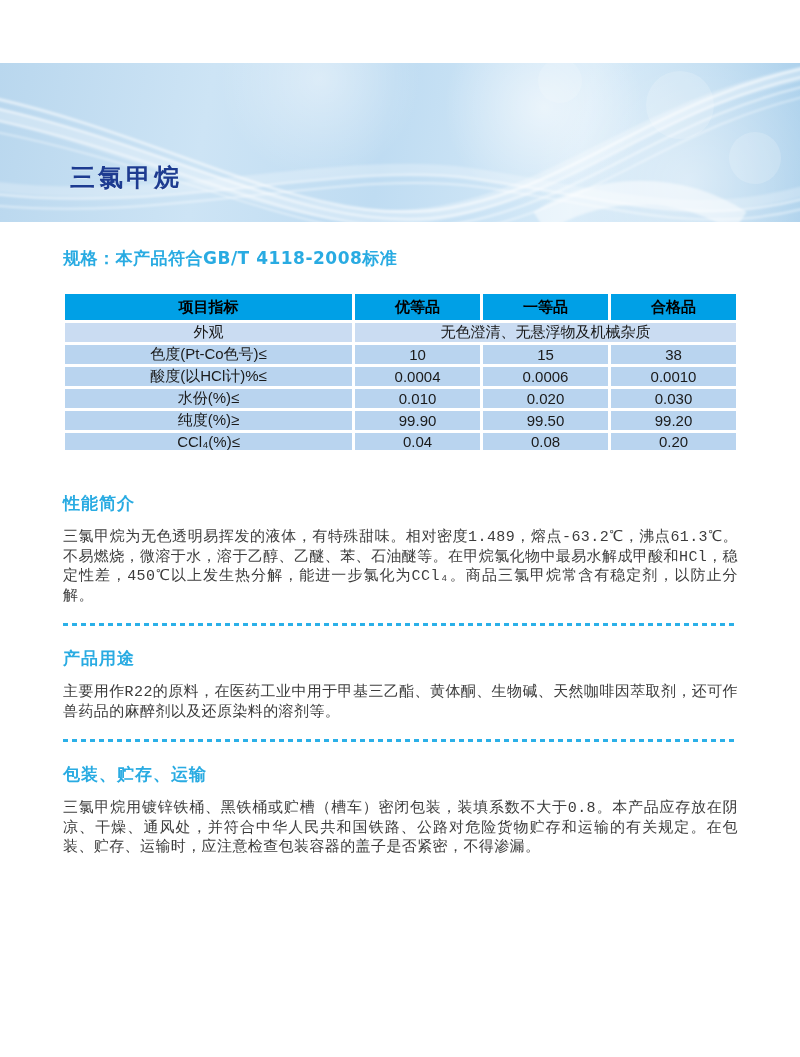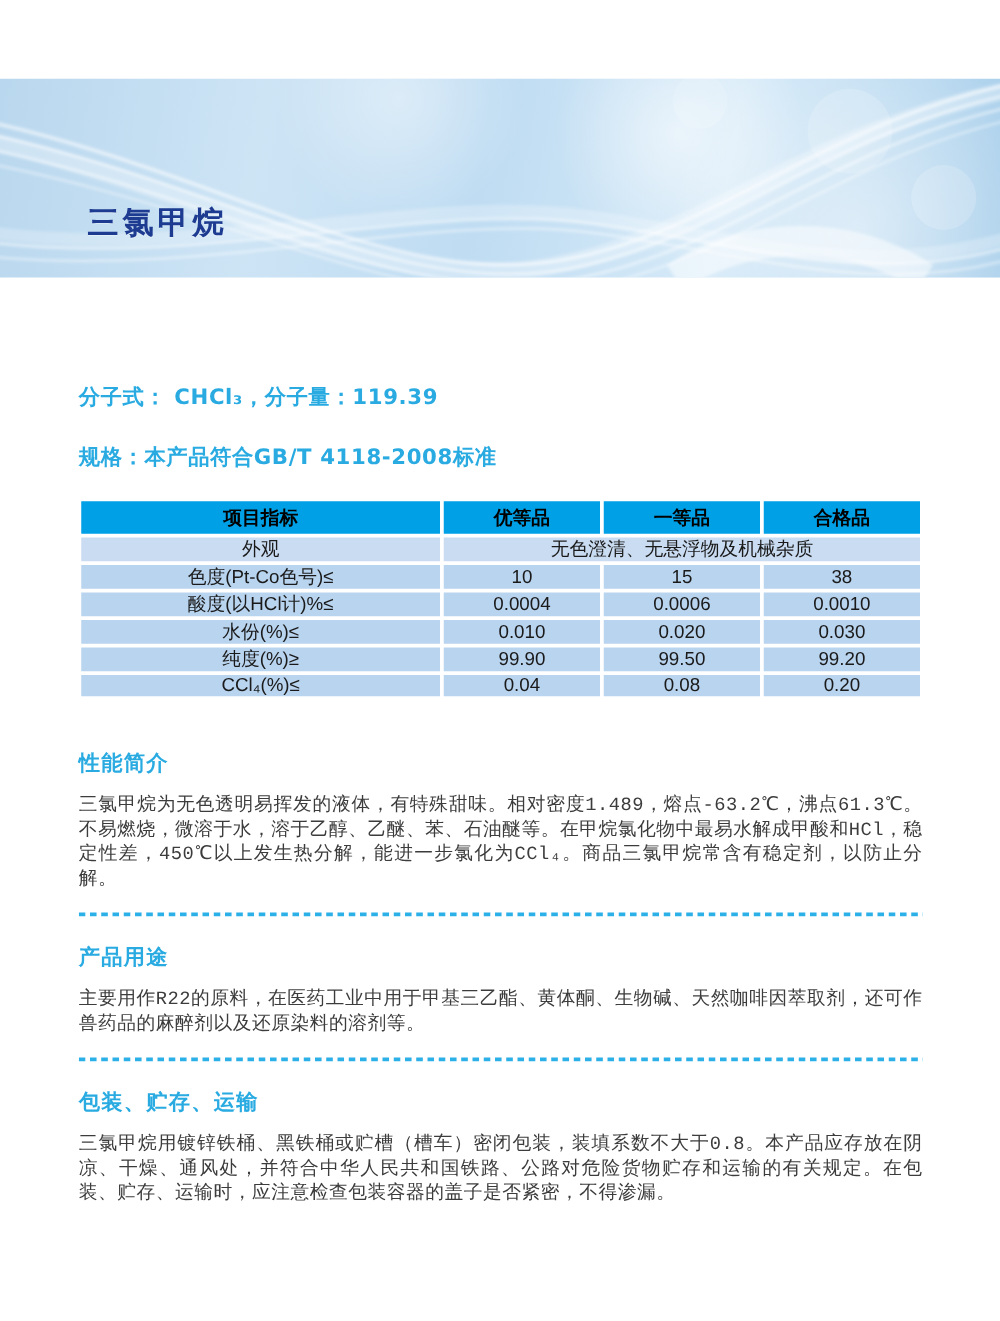--- a/index.html
+++ b/index.html
@@ -116,21 +116,20 @@
       </g>
       <circle cx="680" cy="42" r="34" fill="#ffffff" opacity="0.18"></circle>
       <circle cx="560" cy="18" r="22" fill="#ffffff" opacity="0.15"></circle>
       <circle cx="755" cy="95" r="26" fill="#ffffff" opacity="0.18"></circle>
     </svg>
     <div class="banner-title">三氯甲烷</div>
   </div>
 
   <div class="content">
 
-    <div class="info-line info-molecular">分子式： CHCl₃，分子量：119.39</div>
     <div class="info-line info-spec">规格：本产品符合GB/T 4118-2008标准</div>
 
     <table class="spec">
       <colgroup>
         <col class="col-name">
           <col class="col-val">
           <col class="col-val">
           <col class="col-val">
       </colgroup>
       <thead>

